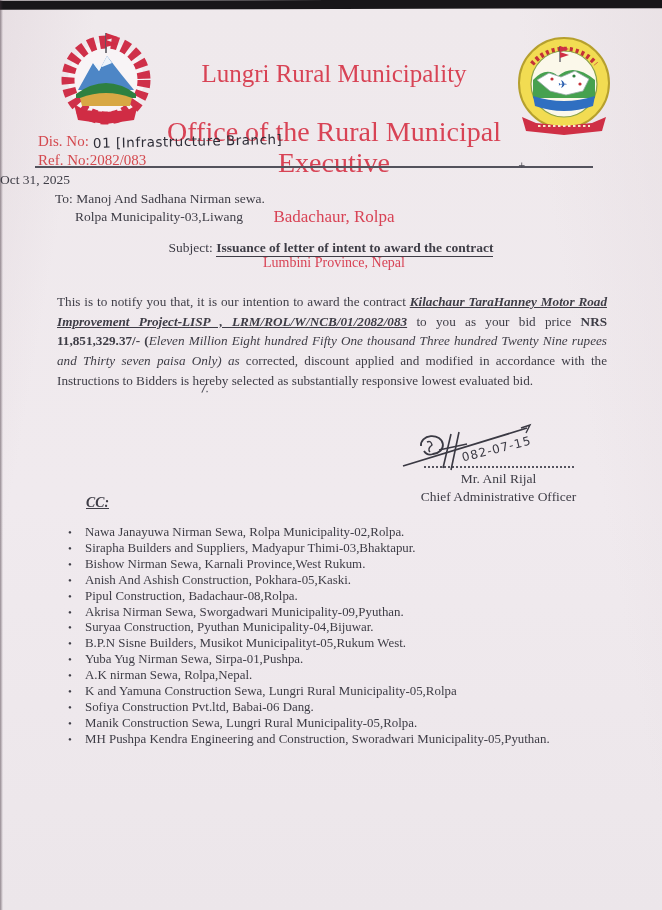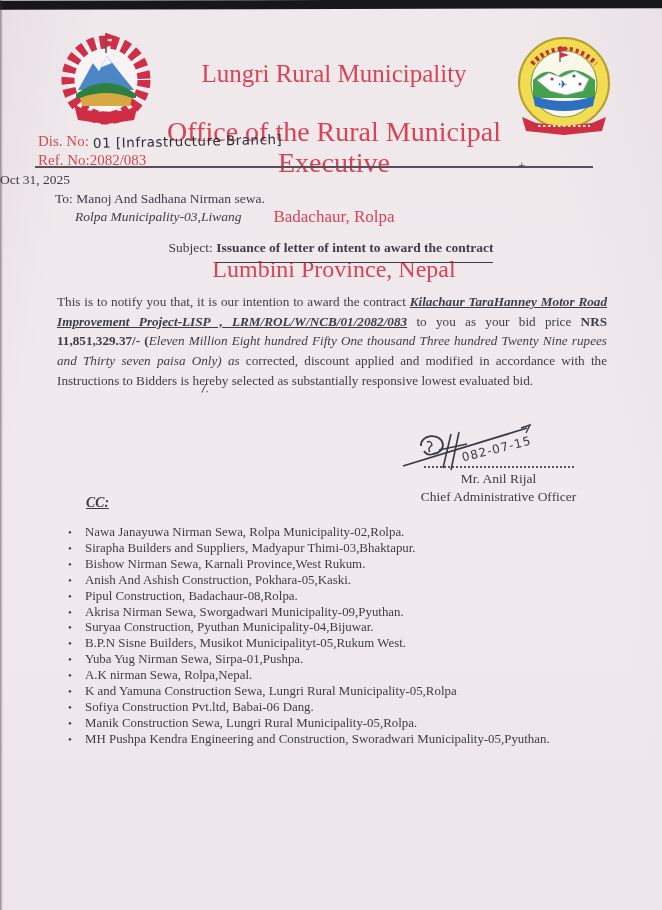--- a/index.html
+++ b/index.html
@@ -22,34 +22,34 @@
   
   .emblem { position:absolute; }
   .emblem-left { left:48px; top:26px; }
   .emblem-right { left:508px; top:34px; }
   .header-center { position:absolute; left:118px; right:112px; top:32px;
     text-align:center; color:#d8ololder; }
   .header-center div { color:#d84355;margin-top:28px; }
   .h-org   { font-size:25px; line-height:1.1; }
   .h-office{ font-size:28px; line-height:1.12; }
   .h-addr1 { font-size:17px; line-height:1.25; }
-  .h-addr2 { font-size:24px; line-height:1.2; }
+  .h-addr2 { font-size:14px; line-height:1.2; }
 
   
   .ref-block { position:absolute; left:38px; top:132px; font-size:15px; color:#d4494f; line-height:1.25;}
   .handwritten { font-family:"DejaVu Sans", sans-serif; color:#2f2e38; font-size:13.5px;
     display:inline-block; transform:rotate(-1.2deg); letter-spacing:.5px; }
   .rule { position:absolute; left:35px; top:166px; width:558px; border-top:2px solid #53525c; }
   .date-line { position:absolute; left:0; right:125px; top:172px; text-align:left; font-size:13.5px; }
 
   .to-block { position:absolute; left:55px; top:190px; font-size:13.5px; line-height:1.3; }
-  .to-block .indent { padding-left:20px;font-style:italic; }
+  .to-block .indent { padding-left:20px; }
 
   .subject-line { position:absolute; left:0; right:0; top:240px; text-align:center; font-size:13.5px; }
-  .subject-text { font-weight:bold; border-bottom:1.6px solid #3e3d46; padding-bottom:7px; }
+  .subject-text { font-weight:bold; border-bottom:1.6px solid #3e3d46; padding-bottom:1px; }
 
   .body-par { position:absolute; left:57px; top:292px; width:550px;
     font-size:13.2px; line-height:19.7px; text-align:justify; }
   .contract { font-weight:bold; font-style:italic; text-decoration:underline; }
   .bold { font-weight:bold; }
   .italic { font-style:italic; }
 
   
   .sig-block { position:absolute; left:386px; top:420px; width:225px; text-align:center; font-size:13.5px; }
   .sig-scribble { position:relative; width:200px; height:54px; margin:0 auto; }

